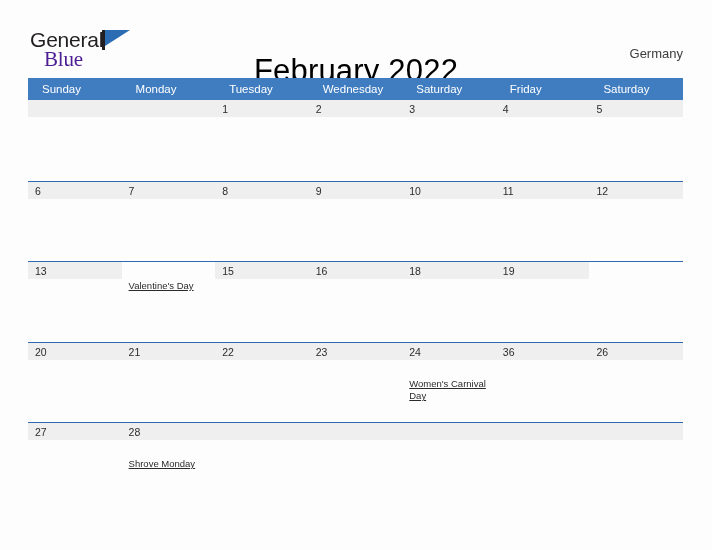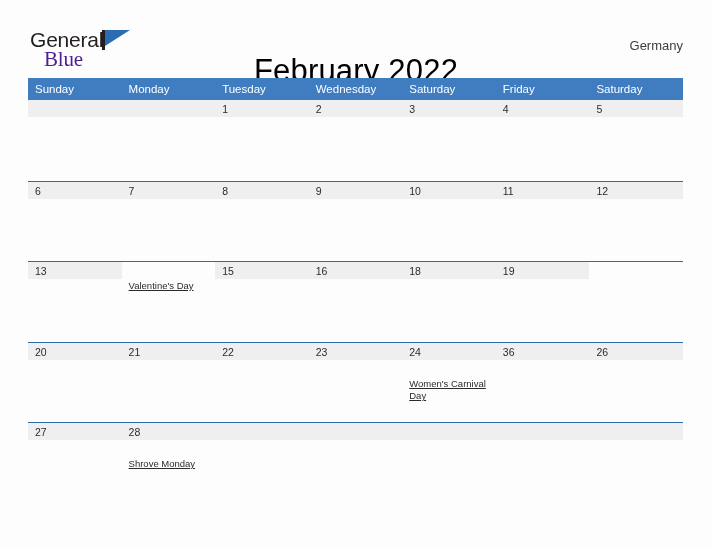--- a/index.html
+++ b/index.html
@@ -80,41 +80,41 @@
     text-align: center;
     font-size: 31px;
     color: #000000;
     font-weight: normal;
     letter-spacing: 0.2px;
   }
 
   .cal-country {
     position: absolute;
     right: 29px;
-    top: 38px;
+    top: 46px;
     font-size: 13px;
     color: #3d3d3d;
   }
 
   
   .calendar {
     position: absolute;
     left: 28px;
     top: 78px;
     width: 655px;
   }
 
   .weekday-row {
     display: flex;
     background: #3f7cc0;
   }
   .weekday-cell {
     width: 93.571px;
     box-sizing: border-box;
-    padding: 5px 0 5px 7px;
+    padding: 5px 0 5px 14px;
     font-size: 11.5px;
     color: #ffffff;
   }
 
   .week-row {
     display: flex;
     border-top: 1.4px solid #2e6aad;
     height: 80.5px;
     box-sizing: border-box;
   }

